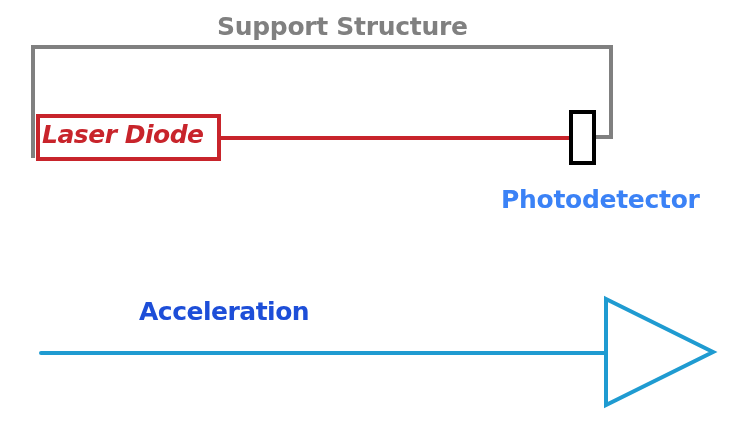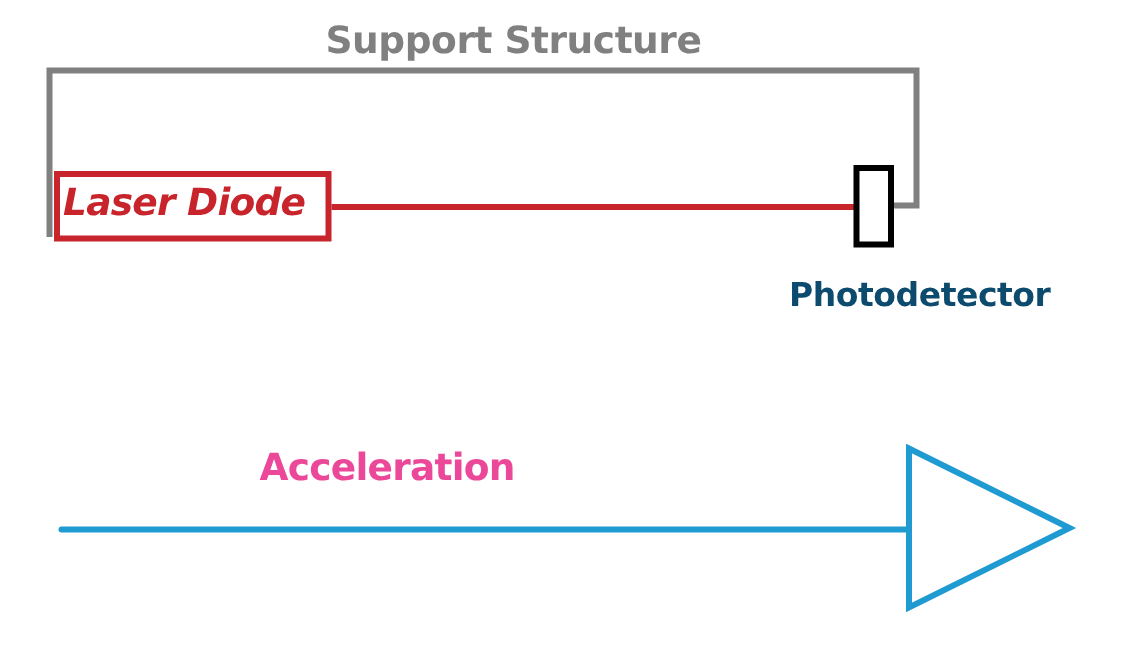--- a/index.html
+++ b/index.html
@@ -2,22 +2,22 @@
 <html><head>
 <meta charset="utf-8">
 <style>
   html, body { margin: 0; padding: 0; background: #ffffff; }
   body { width: 755px; height: 442px; position: relative; overflow: hidden;
          font-family: "DejaVu Sans", "Liberation Sans", sans-serif; }
   svg { position: absolute; left: 0; top: 0; }
   .lbl { position: absolute; font-weight: bold; white-space: nowrap; }
   #support-label { left: 185px; top: 12px; font-size: 25px; color: #808080; letter-spacing: -0.3px; margin-left: 32px; }
   #laser-label { left: 42px; top: 120px; font-size: 25px; color: #c8242b; letter-spacing: -0.5px; font-style: italic; }
-  #photo-label { left: 526px; top: 185px; font-size: 22px; color: #0c4a6e; letter-spacing: -0.3px; }
-  #accel-label { left: 139px; top: 297px; font-size: 25px; color: #ec4899; letter-spacing: -0.5px; margin-left: 34px; }
+  #photo-label { left: 501px; top: 185px; font-size: 25px; color: #3b82f6; letter-spacing: -0.3px; }
+  #accel-label { left: 139px; top: 297px; font-size: 25px; color: #1d4ed8; letter-spacing: -0.5px; }
 </style>
 </head>
 <body>
 
 <svg width="755" height="442" viewBox="0 0 755 442">
 
   <polyline points="33,158 33,47 611,47 611,137 596,137" fill="none" stroke="#808080" stroke-width="4" stroke-linejoin="miter"></polyline>
 
   <rect x="38" y="116" width="181" height="43" fill="#ffffff" stroke="#c8242b" stroke-width="4"></rect>
 

